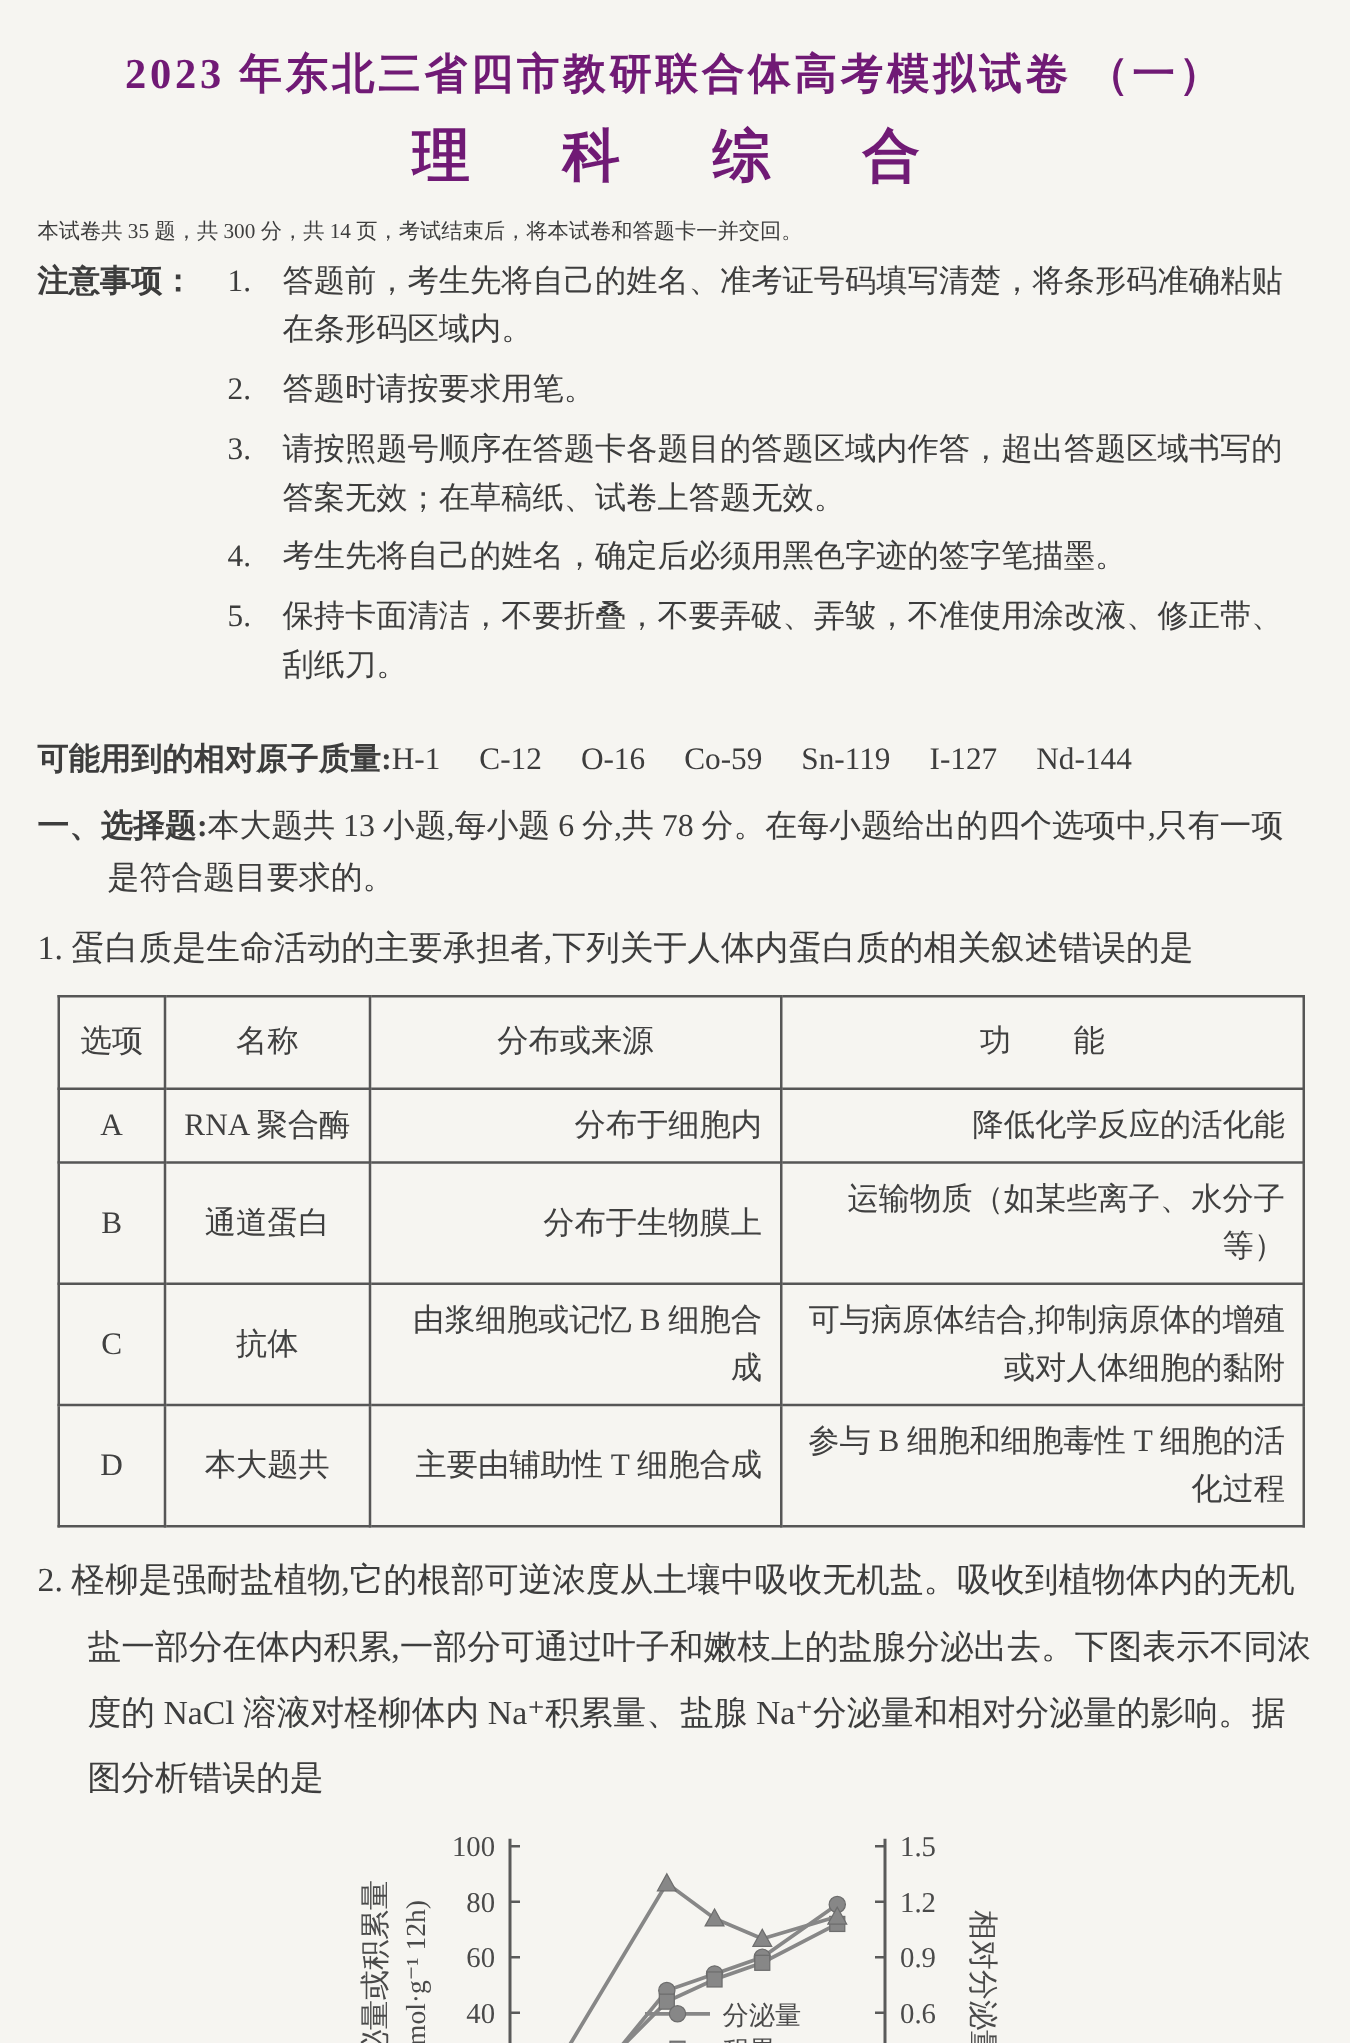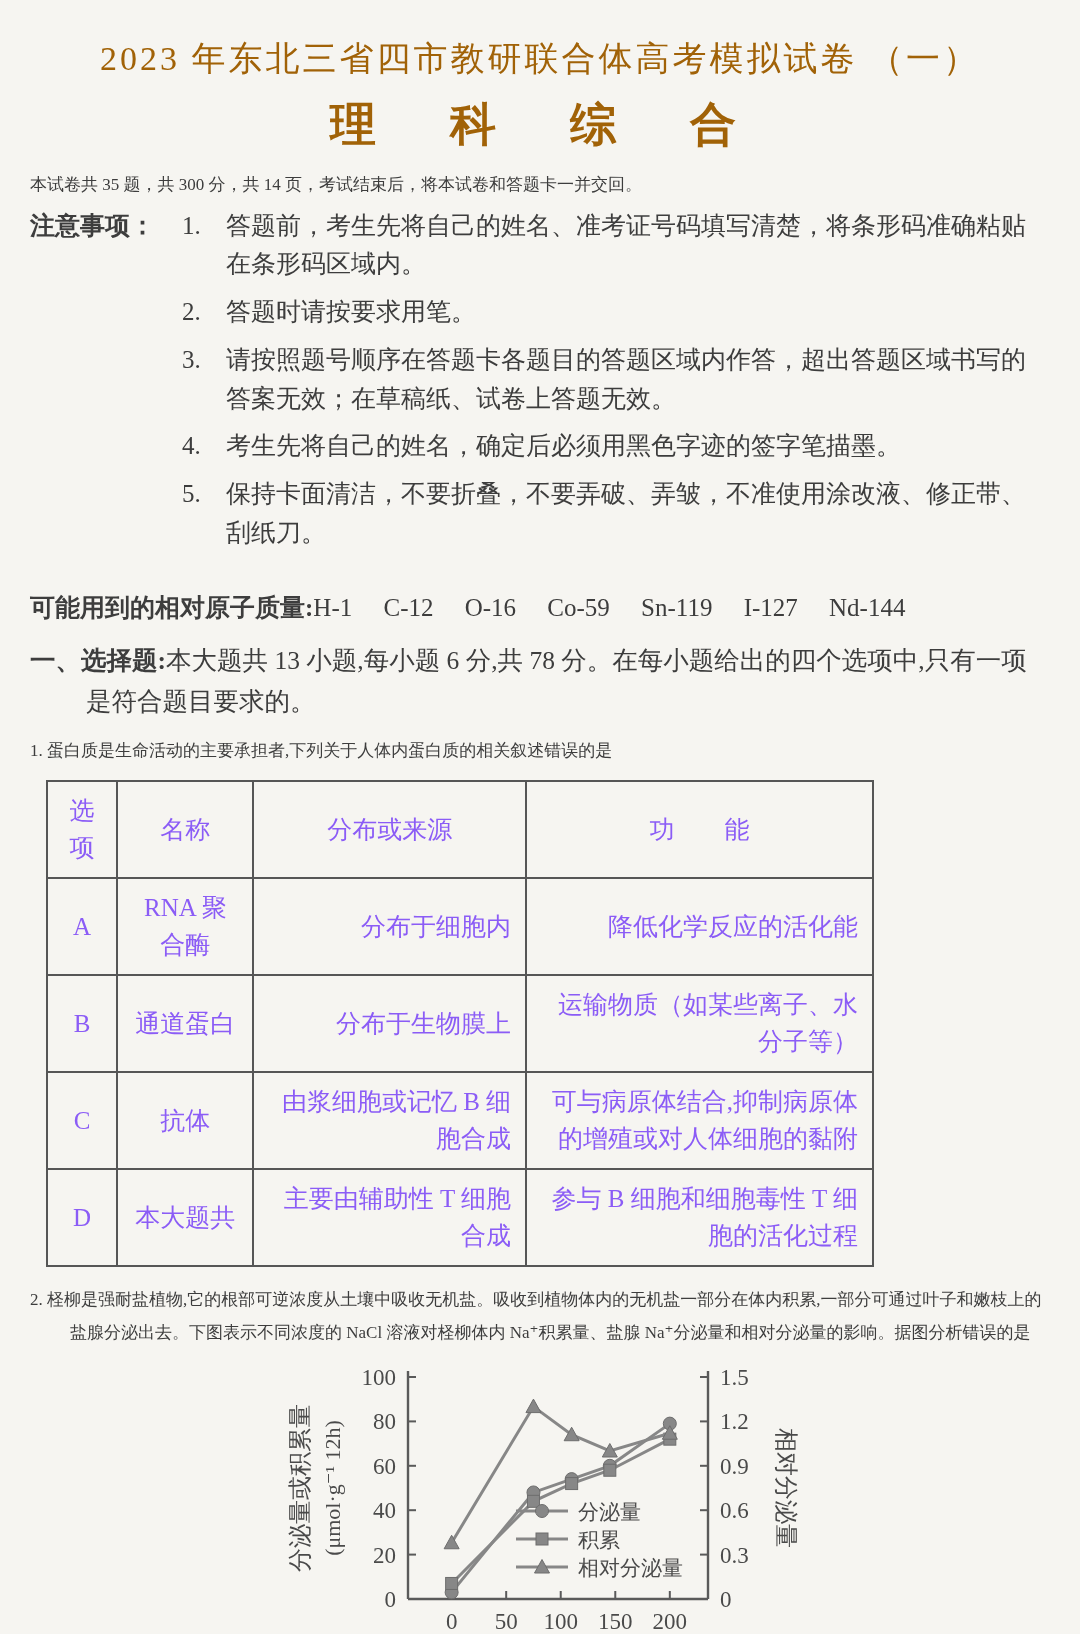--- a/index.html
+++ b/index.html
@@ -3,47 +3,47 @@
 <meta charset="utf-8">
 <style>
   html,body{margin:0;padding:0;background:#e9e8e4;}
   .page{
     width:1080px;min-height:1634px;margin:0 auto;box-sizing:border-box;
     background:#f6f5f1;color:#3d3d3d;
     font-family:"Liberation Serif","DejaVu Serif",serif;
     padding:26px 30px 18px 30px;
   }
   .exam-title{
-    text-align:center;font-size:34px;font-weight:normal;color:#a16207;
+    text-align:center;font-size:34px;font-weight:bold;color:#701a75;
     letter-spacing:3px;margin-top:10px;
   }
   .exam-subtitle{
-    text-align:center;font-size:46px;font-weight:bold;color:#a16207;
+    text-align:center;font-size:46px;font-weight:bold;color:#701a75;
     letter-spacing:14px;margin-top:12px;
   }
   .intro{font-size:17px;margin-top:16px;line-height:1.5;}
   .notices{margin-top:4px;font-size:25px;}
   .notice-row{display:flex;margin-top:9px;line-height:1.55;}
   .notice-label{width:152px;flex:0 0 152px;font-weight:600;}
   .notice-spacer{width:152px;flex:0 0 152px;}
   .notice-num{width:44px;flex:0 0 44px;}
   .notice-text{flex:1;}
   .atomic-line{font-size:25px;margin-top:36px;line-height:1.5;}
   .atomic-label{font-weight:600;}
   .section-heading{
     font-size:25.5px;margin-top:14px;line-height:1.62;
     padding-left:56px;text-indent:-56px;
   }
   .section-label{font-weight:600;}
-  .q-stem{font-size:17px;line-height:1.6;}
+  .q-stem{font-size:27px;line-height:1.6;}
   .q1{margin-top:14px;padding-left:34px;text-indent:-34px;}
   .q2{margin-top:16px;padding-left:40px;text-indent:-40px;line-height:1.95;}
   table.protein-table{
-    border-collapse:collapse;width:828px;margin:16px 0 4px 16px;
-    font-size:25px;color:#8b5cf6;
+    border-collapse:collapse;width:998px;margin:16px 0 4px 16px;
+    font-size:25px;color:#404040;
   }
   table.protein-table th,table.protein-table td{
     border:2px solid #565656;padding:10px 14px;line-height:1.5;
     font-weight:normal;
   }
   table.protein-table th{text-align:center;height:52px;}
   td.c-center{text-align:center;}
   td.c-left{text-align:right;margin-top:17px;}
   .chart-figure{width:540px;margin:10px 0 0 248px;}
   svg text{font-family:"Liberation Serif","DejaVu Serif",serif;fill:#4a4a4a;}

